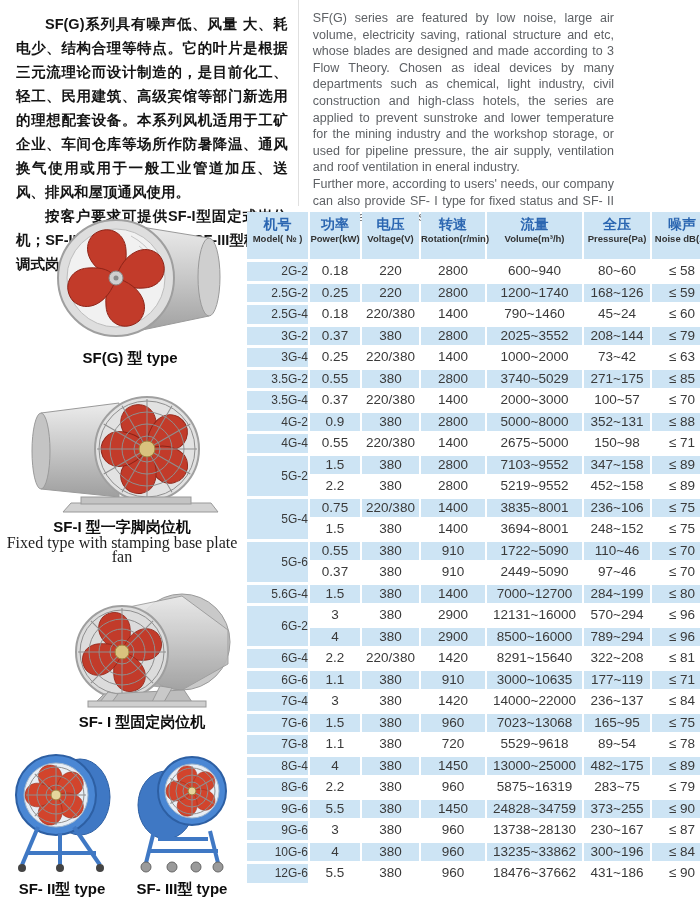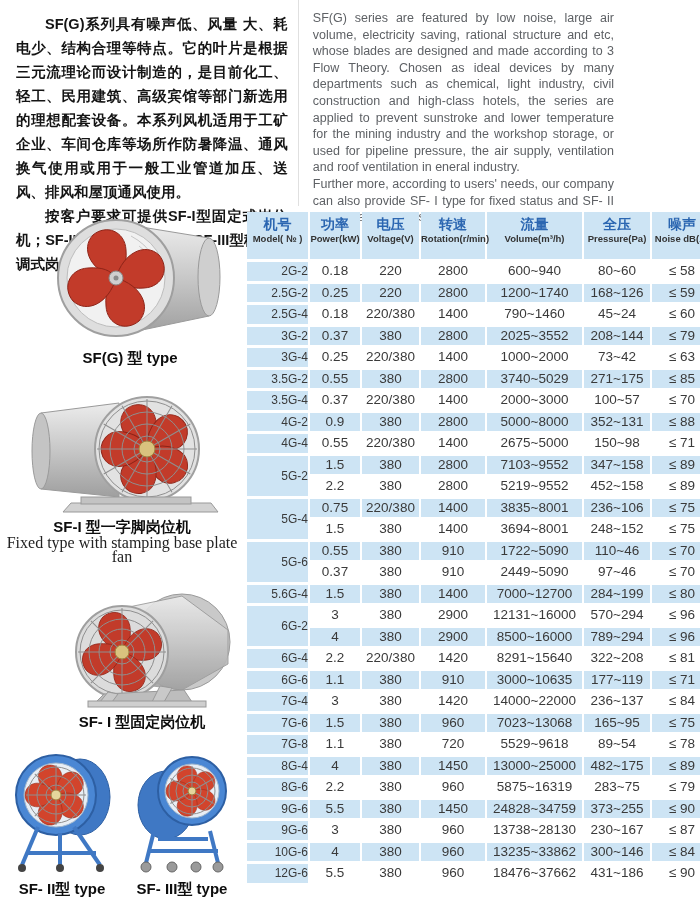--- a/index.html
+++ b/index.html
@@ -536,21 +536,21 @@
           <td class="dcell plain">13738~28130</td>
           <td class="dcell plain">230~167</td>
           <td class="dcell plain">≤ 87</td>
         </tr>
         <tr>
           <td class="mcell" rowspan="1">10G-6</td>
           <td class="dcell shade">4</td>
           <td class="dcell shade">380</td>
           <td class="dcell shade">960</td>
           <td class="dcell shade">13235~33862</td>
-          <td class="dcell shade">300~146</td>
+          <td class="dcell shade">300~196</td>
           <td class="dcell shade">≤ 84</td>
         </tr>
         <tr>
           <td class="mcell" rowspan="1">12G-6</td>
           <td class="dcell plain">5.5</td>
           <td class="dcell plain">380</td>
           <td class="dcell plain">960</td>
           <td class="dcell plain">18476~37662</td>
           <td class="dcell plain">431~186</td>
           <td class="dcell plain">≤ 90</td>

